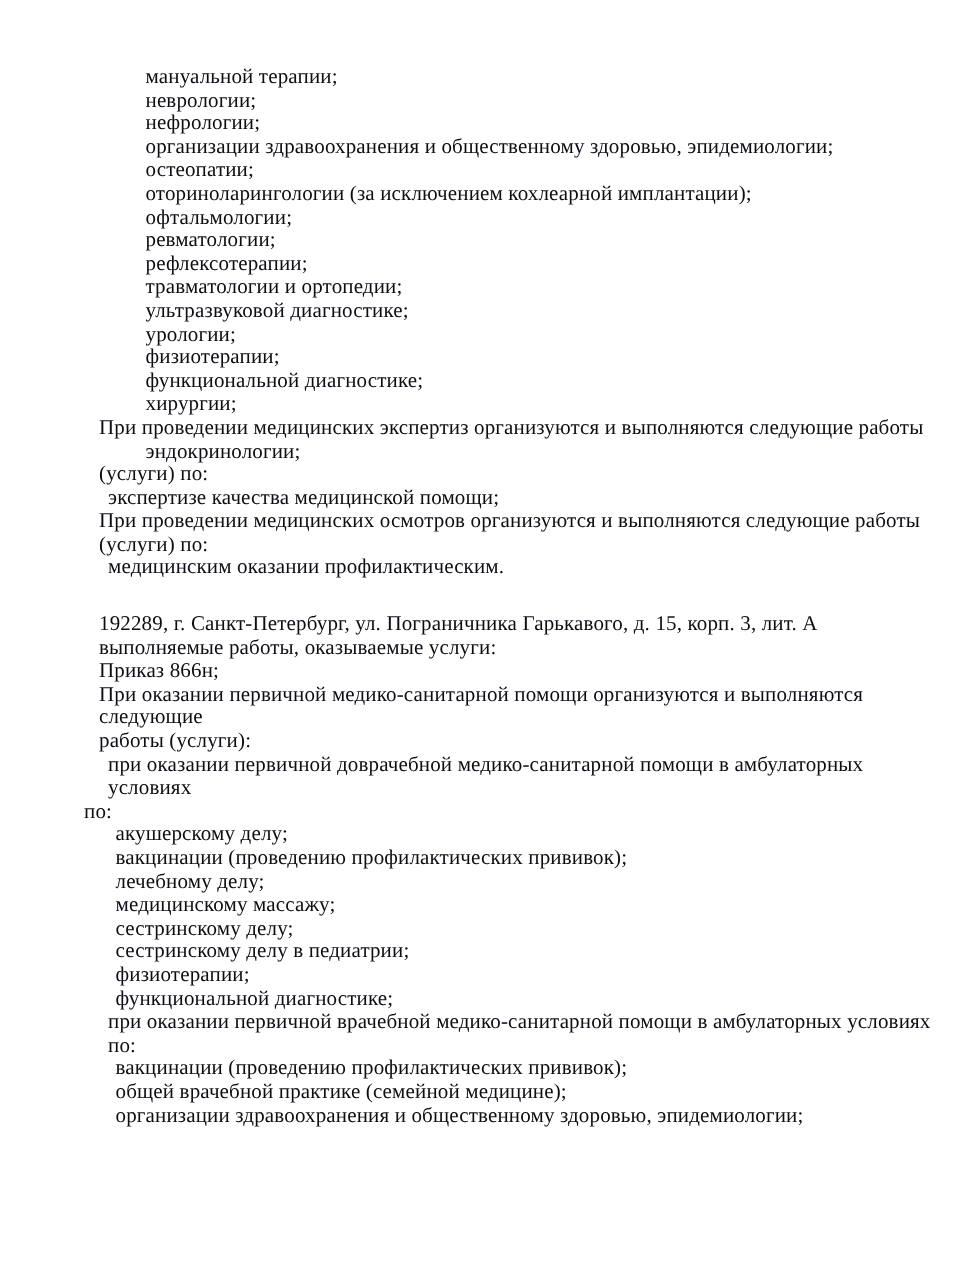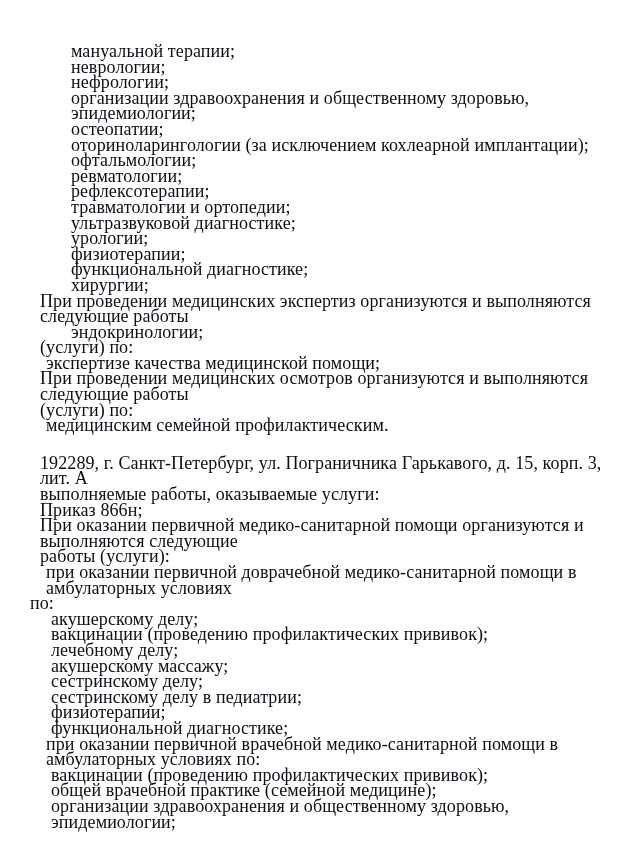--- a/index.html
+++ b/index.html
@@ -16,25 +16,25 @@
   }
   .page {
     position: absolute;
     left: 0; top: 0;
     width: 637px;
     height: 844px;
     background: #ffffff;
   }
   .text-block {
     position: absolute;
-    left: 30px;
+    left: 56px;
     top: 44px;
     width: 575px;
     color: #0d0d15;
-    font-size: 18px;
+    font-size: 14px;
     line-height: 15.6px;
     letter-spacing: 0.1px;
   }
   .line {
     white-space: pre-wrap;
     min-height: 15.6px;
   }
   .line.i0 { padding-left: 0; }
   .line.i1 { padding-left: 10px; }
   .line.i2 { padding-left: 16px; }
@@ -61,34 +61,34 @@
       <div class="line i4">урологии;</div>
       <div class="line i4">физиотерапии;</div>
       <div class="line i4">функциональной диагностике;</div>
       <div class="line i4">хирургии;</div>
       <div class="line i1">При проведении медицинских экспертиз организуются и выполняются следующие работы</div>
       <div class="line i4">эндокринологии;</div>
       <div class="line i1">(услуги) по:</div>
       <div class="line i2">экспертизе качества медицинской помощи;</div>
       <div class="line i1">При проведении медицинских осмотров организуются и выполняются следующие работы</div>
       <div class="line i1">(услуги) по:</div>
-      <div class="line i2">медицинским семейной профилактическим.</div>
+      <div class="line i2">медицинским оказании профилактическим.</div>
       <div class="line i0 blank"></div>
       <div class="line i0 blank"></div>
       <div class="line i1">192289, г. Санкт-Петербург, ул. Пограничника Гарькавого, д. 15, корп. 3, лит. А</div>
       <div class="line i1">выполняемые работы, оказываемые услуги:</div>
       <div class="line i1">Приказ 866н;</div>
       <div class="line i1">При оказании первичной медико-санитарной помощи организуются и выполняются следующие</div>
       <div class="line i1">работы (услуги):</div>
       <div class="line i2">при оказании первичной доврачебной медико-санитарной помощи в амбулаторных условиях</div>
       <div class="line i0">по:</div>
       <div class="line i3">акушерскому делу;</div>
       <div class="line i3">вакцинации (проведению профилактических прививок);</div>
       <div class="line i3">лечебному делу;</div>
-      <div class="line i3">акушерскому массажу;</div>
+      <div class="line i3">медицинскому массажу;</div>
       <div class="line i3">сестринскому делу;</div>
       <div class="line i3">сестринскому делу в педиатрии;</div>
       <div class="line i3">физиотерапии;</div>
       <div class="line i3">функциональной диагностике;</div>
       <div class="line i2">при оказании первичной врачебной медико-санитарной помощи в амбулаторных условиях по:</div>
       <div class="line i3">вакцинации (проведению профилактических прививок);</div>
       <div class="line i3">общей врачебной практике (семейной медицине);</div>
       <div class="line i3">организации здравоохранения и общественному здоровью, эпидемиологии;</div>
     </div>
 </div>

